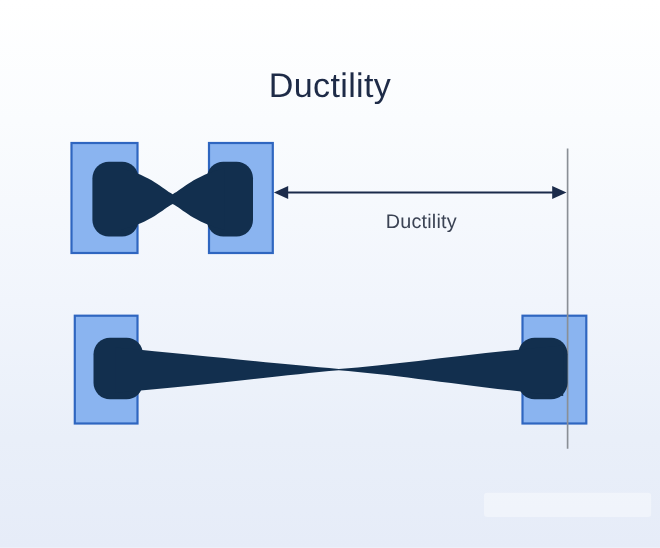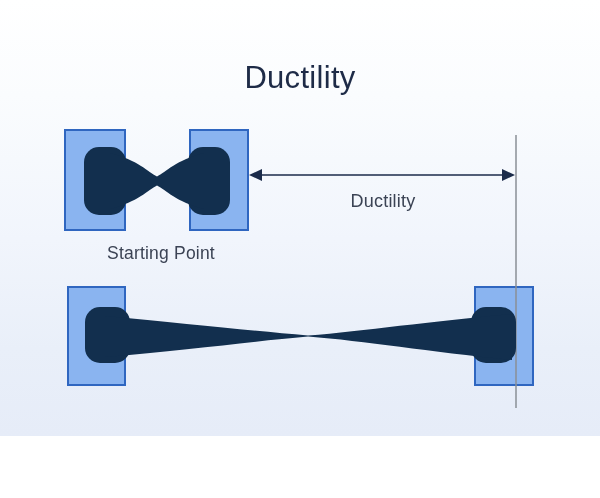--- a/index.html
+++ b/index.html
@@ -1,21 +1,21 @@
 <!DOCTYPE html>
 <html><head>
 <meta charset="utf-8">
 <style>
   html,body{margin:0;padding:0;}
   body{
     width:600px;height:498px;overflow:hidden;
     font-family:"Liberation Sans","DejaVu Sans",sans-serif;
   }
   .canvas{
-    position:relative;width:600px;height:436px;
+    position:relative;width:600px;height:498px;
     background:linear-gradient(180deg,#ffffff 0%,#fafcfe 22%,#f1f5fc 55%,#e9eff9 80%,#e6ecf8 100%);
   }
   .page-title{
     position:absolute;top:60px;left:0;width:600px;
     text-align:center;font-size:31px;font-weight:400;
     color:#1e2b47;letter-spacing:0.3px;
   }
   .diagram-svg{position:absolute;top:0;left:0;}
   .caption{
     position:absolute;width:220px;text-align:center;
@@ -68,20 +68,19 @@
                C255,341 190,350 105,357 Z" fill="#122f4e"></path>
     </g>
 
     <g>
       <line x1="259" y1="175" x2="505" y2="175" stroke-width="1.6" stroke="#1b2b4a"></line>
       <polygon points="249,175 262,169 262,181" fill="#1b2b4a"></polygon>
       <polygon points="515,175 502,169 502,181" fill="#1b2b4a"></polygon>
     </g>
   </svg>
 
-  <div class="caption start">Starting Point</div>
 
   <div class="caption measure">Ductility</div>
 
 
   <div class="watermark"></div>
 
 </div>
 
 </body></html>

